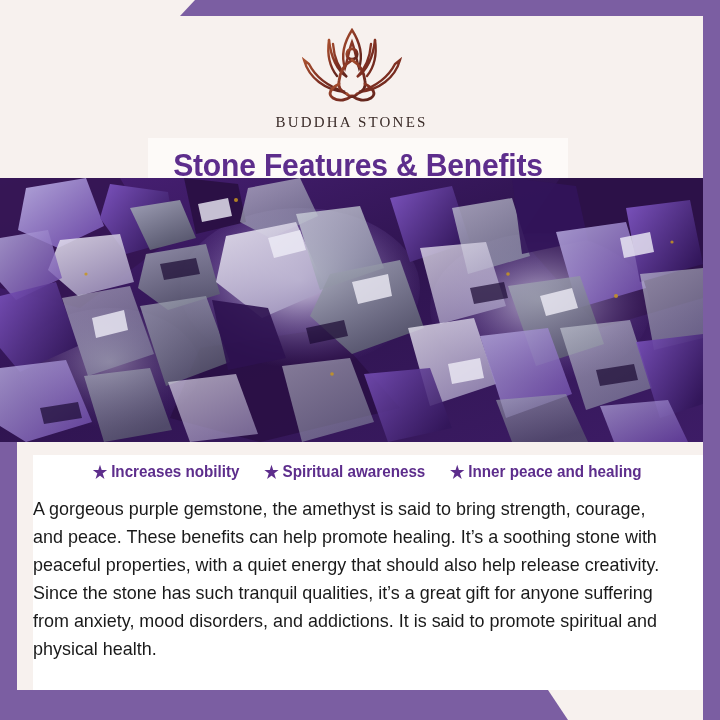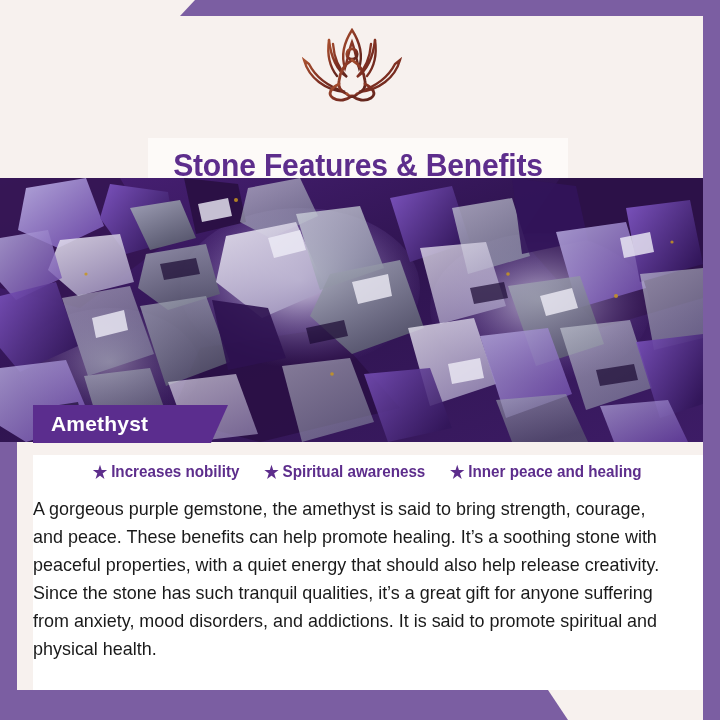--- a/index.html
+++ b/index.html
@@ -235,20 +235,21 @@
           <circle cx="75" cy="30" r="5.2"></circle>
 
           <path d="M75 36 C68 40 63 48 62 57 C61 63 64 68 70 70"></path>
           <path d="M75 36 C82 40 87 48 88 57 C89 63 86 68 80 70"></path>
 
           <path d="M62 60 C54 64 50 70 56 74 C62 78 70 76 75 72 C80 76 88 78 94 74 C100 70 96 64 88 60"></path>
 
           <path d="M70 70 C72 73 78 73 80 70"></path>
         </g>
       </svg>
+      <span class="brand-name">BUDDHA STONES</span>
     </div>
 
     <div class="title-plate"></div>
     <div class="title-text">Stone Features &amp; Benefits</div>
   </div>
 
   <div class="hero">
     <svg width="703" height="264" viewBox="0 0 703 264">
       <defs>
         <linearGradient id="bg1" x1="0" y1="0" x2="1" y2="1">
@@ -356,23 +357,20 @@
         <circle cx="236" cy="22" r="2"></circle>
         <circle cx="616" cy="118" r="2"></circle>
         <circle cx="332" cy="196" r="1.8"></circle>
         <circle cx="86" cy="96" r="1.6"></circle>
         <circle cx="508" cy="96" r="1.8"></circle>
         <circle cx="672" cy="64" r="1.6"></circle>
       </g>
     </svg>
   </div>
 
-  <div class="stone-banner">
-    <span class="stone-banner-label">Amethyst</span>
-  </div>
 
   <div class="content">
     <div class="content-topstrip"></div>
 
     <div class="benefits">
       <div class="benefit">
         <span class="star">★</span>
         <span>Increases nobility</span>
       </div>
       <div class="benefit">

